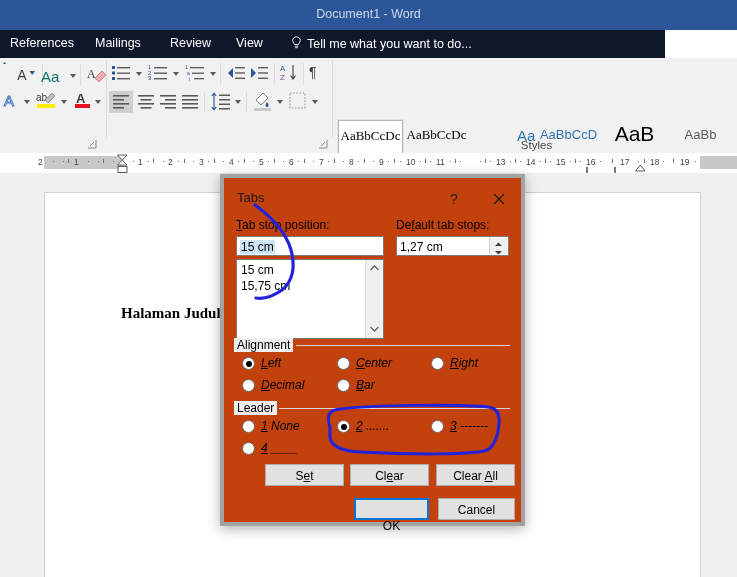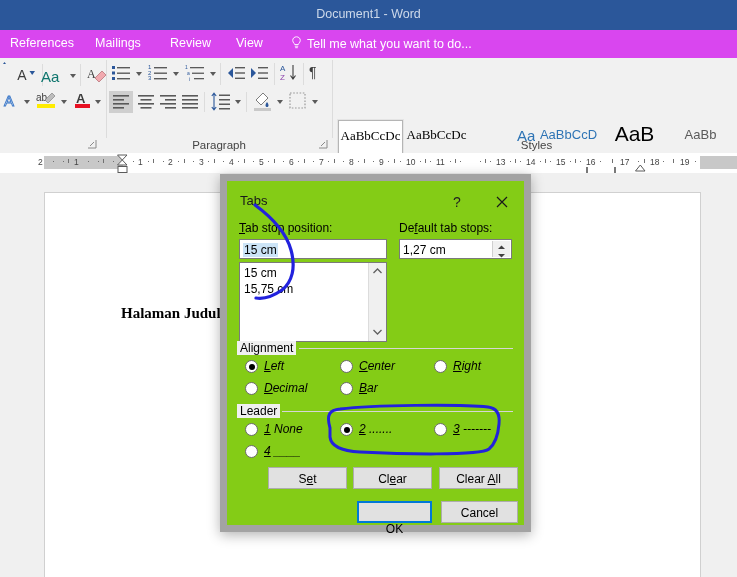--- a/index.html
+++ b/index.html
@@ -15,22 +15,22 @@
   .titlebar{
     position:absolute;left:0;top:0;width:737px;height:30px;
     background:#2b579a;
   }
   .titlebar .title{
     position:absolute;left:0;top:7px;width:737px;text-align:center;
     color:#cdd9ea;font-size:12.5px;
   }
   
   .tabstrip{
-    position:absolute;left:0;top:30px;width:737px;height:28px;
-    background:#d946ef;
+    position:absolute;left:0;top:30px;width:665px;height:28px;
+    background:#0f172a;
   }
   .tabstrip .tab{
     position:absolute;top:6px;color:#ffffff;font-size:12.5px;white-space:nowrap;
   }
   .tellme{position:absolute;top:6px;color:#ffffff;font-size:12.5px;white-space:nowrap;}
   .bulb{display:inline-block;vertical-align:-2px;margin-right:5px;}
 
   
   .ribbon{
     position:absolute;left:0;top:58px;width:737px;height:95px;
@@ -80,21 +80,21 @@
   }
   .doctext{
     position:absolute;left:76px;top:112px;
     font-family:"Liberation Serif", serif;font-weight:bold;font-size:15px;color:#000;
     white-space:nowrap;
   }
 
   
   .dialog{
     position:absolute;left:220px;top:174px;width:297px;height:344px;
-    background:#84cc16;border:7px solid #a3a3a3;
+    background:#c2410c;border:4px solid #a3a3a3;
     box-shadow:0 3px 12px rgba(0,0,0,.30);
   }
   .dlg-title{
     position:absolute;left:13px;top:12px;font-size:13px;color:#1a1a1a;
   }
   .dlg-help{position:absolute;left:219px;top:10px;width:22px;height:22px;text-align:center;
     font-size:14px;color:#222;line-height:22px;}
   .dlg-close{position:absolute;left:262px;top:10px;width:26px;height:22px;}
   .dlg-body{position:absolute;left:0;top:34px;width:297px;height:310px;}
 
@@ -369,21 +369,20 @@
         </svg>
     </div>
     <div class="caret" style="left:277px;top:42px;"></div>
     <div class="ico" style="left:288px;top:33px;">
       <svg width="20" height="20" viewBox="0 0 20 20">
           <rect x="2" y="2" width="15" height="15" fill="none" stroke="#9a9a9a" stroke-width="1.2" stroke-dasharray="1.6,1.6"></rect>
         </svg>
     </div>
     <div class="caret" style="left:312px;top:42px;"></div>
 
-    <div class="grp-label" style="left:108px;width:222px;">Paragraph</div>
     <div class="dlglauncher" style="left:319px;top:77px;">
       <svg width="9" height="9" viewBox="0 0 9 9">
           <path d="M0 8 L8 8 L8 0" fill="none" stroke="#8a8a8a" stroke-width="1"></path>
           <path d="M2 6 L6 2" stroke="#8a8a8a" stroke-width="1"></path>
         </svg>
     </div>
 
     <div class="vsep" style="left:332px;top:2px;height:78px;"></div>
 
     <div class="gallery">

